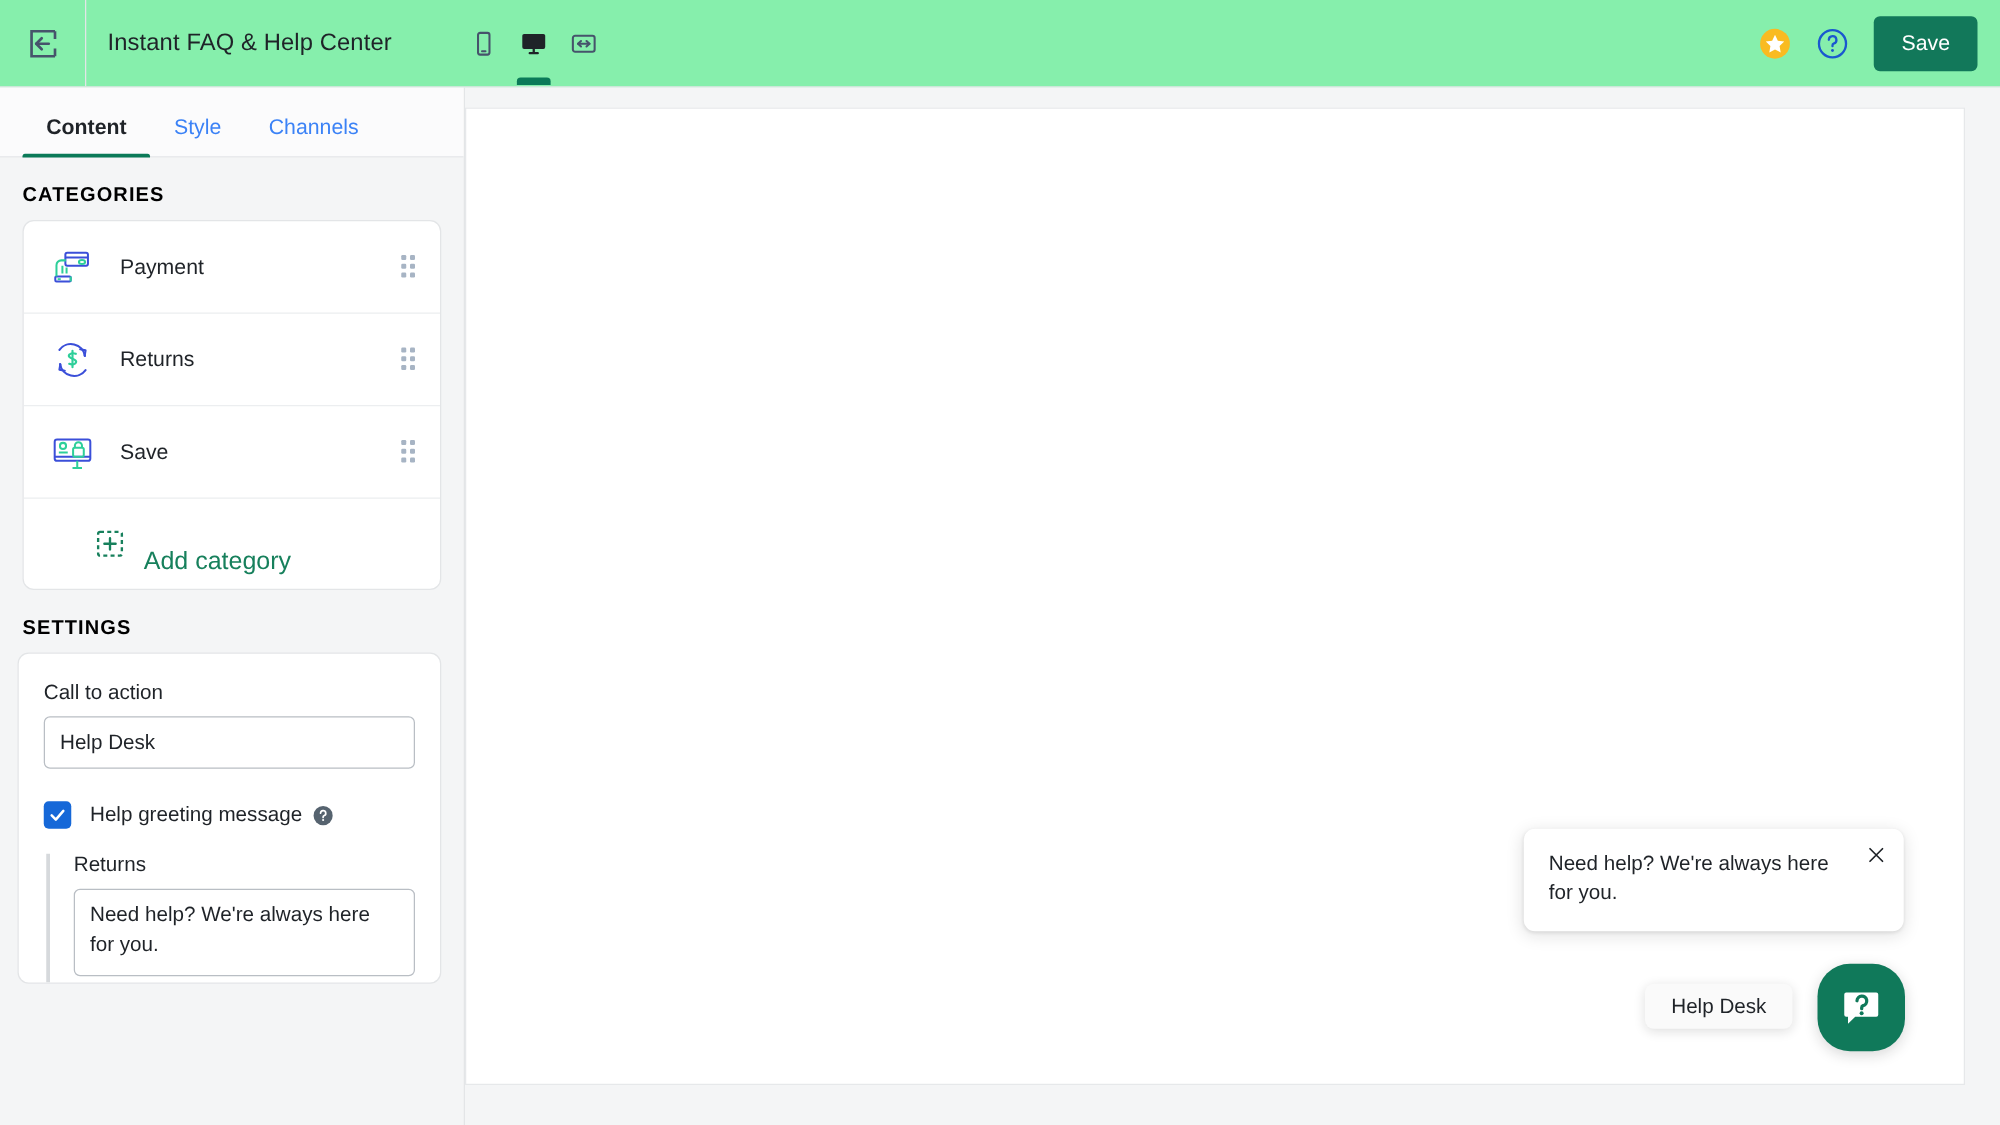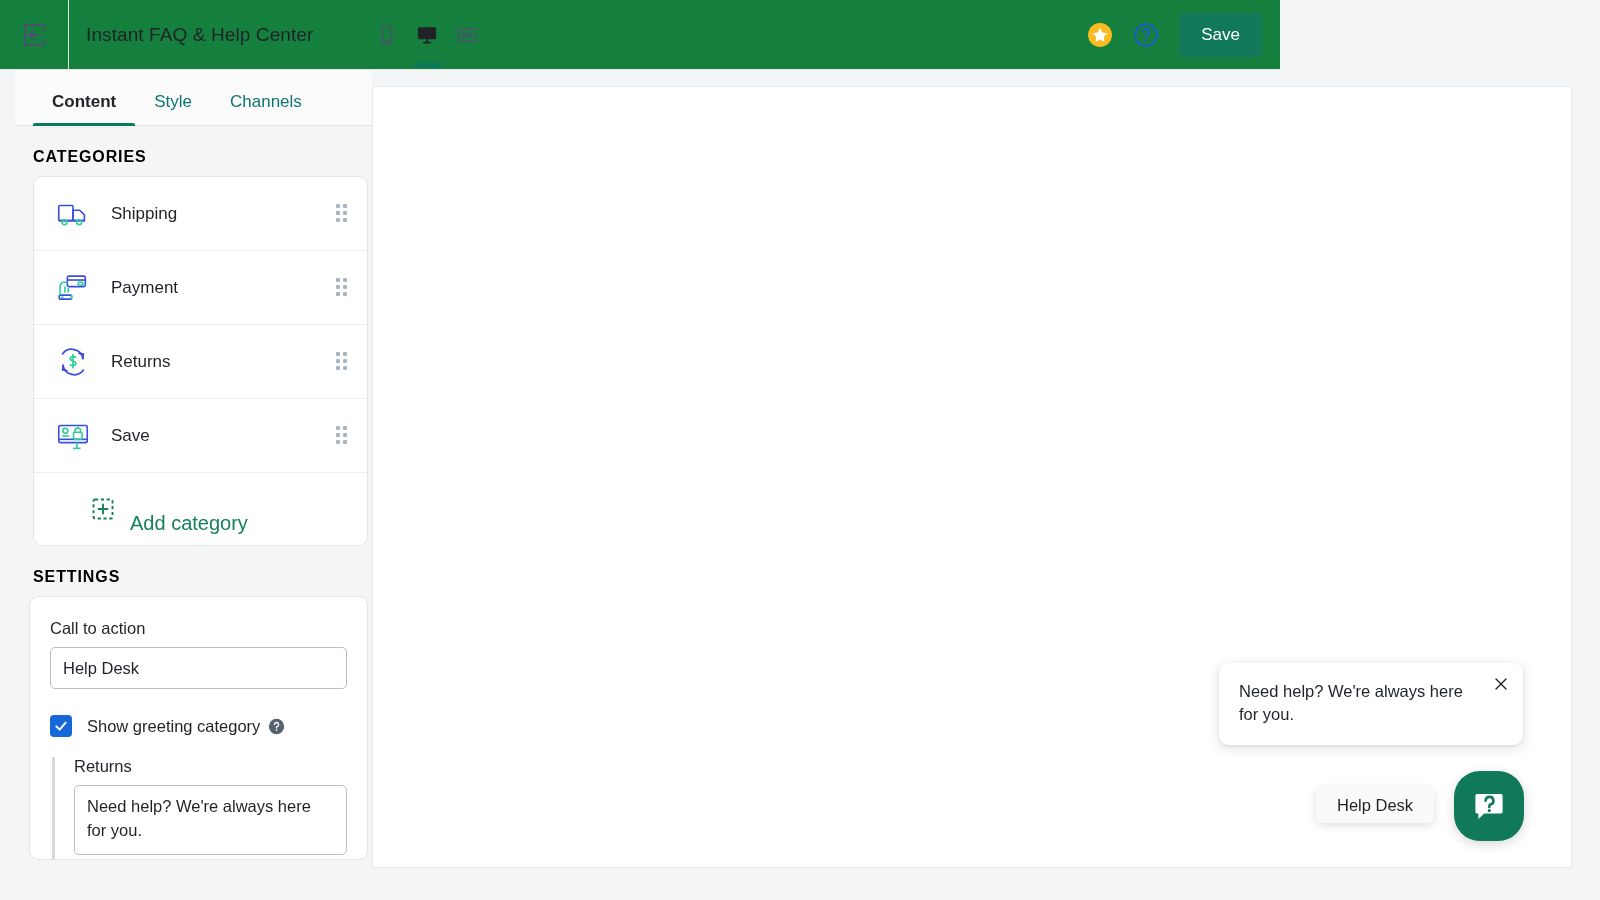--- a/index.html
+++ b/index.html
@@ -9,22 +9,22 @@
     background: #f4f5f6;
     overflow: hidden;
     -webkit-font-smoothing: antialiased;
   }
 
   
   .app { position: relative; width: 1600px; height: 900px; }
 
   
   .topbar {
-    position: absolute; left: 0; top: 0; width: 1280px; height: 70px;
-    background: #15803d;
+    position: absolute; left: 0; top: 0; width: 1600px; height: 70px;
+    background: #86efac;
     border-bottom: 1px solid #e3e5e7;
     display: flex; align-items: center;
   }
   .back-cell {
     width: 69px; height: 69px;
     display: flex; align-items: center; justify-content: center;
     border-right: 1px solid #e3e5e7;
     cursor: pointer;
   }
   .back-icon { width: 30px; height: 30px; color: #46536b; }
@@ -65,34 +65,34 @@
     height: 44px; padding: 0 22px;
     background: #12785a; color: #fff;
     border: 0; border-radius: 5px;
     font-family: "Liberation Sans", sans-serif;
     font-size: 17px; cursor: pointer;
     display: flex; align-items: center;
   }
 
   
   .sidebar {
-    position: absolute; left: 15px; top: 70px;
+    position: absolute; left: 0; top: 70px;
     width: 372px; height: 830px;
     background: #f4f5f6;
     border-right: 1px solid #e3e5e7;
     overflow: hidden;
   }
   .tabs {
     height: 56px; background: #fbfbfc;
     border-bottom: 1px solid #e3e5e7;
     display: flex; align-items: flex-end; padding-left: 18px;
   }
   .tab {
     position: relative; padding: 0 19px 13px 19px;
-    font-size: 17px; color: #0f766e; cursor: pointer;
+    font-size: 17px; color: #3b82f6; cursor: pointer;
     background: none; border: 0;
     font-family: "Liberation Sans", sans-serif;
   }
   .tab.active { color: #1f2328; font-weight: bold; }
   .tab.active::after {
     content: ""; position: absolute; left: 0; right: 0; bottom: -1px;
     height: 3px; background: #0b7a58; border-radius: 2px 2px 0 0;
   }
 
   .section-label {
@@ -282,42 +282,20 @@
     <div class="tabs">
       <button class="tab active">Content</button>
       <button class="tab">Style</button>
       <button class="tab">Channels</button>
     </div>
 
     <div class="section-label">CATEGORIES</div>
 
     <div class="card">
 
-      <div class="cat-row">
-        <svg class="cat-icon" viewBox="0 0 40 40">
-          <g fill="none" stroke="#3b4fd9" stroke-width="1.7">
-            <rect x="5" y="11" width="15" height="16" rx="1"></rect>
-            <path d="M20 16 h7 l5 5 v6 H20 z"></path>
-            <path d="M5 27 H32"></path>
-          </g>
-          <g fill="none" stroke="#2ecf9a" stroke-width="1.7">
-            <circle cx="11" cy="28.6" r="2.6"></circle>
-            <circle cx="26.5" cy="28.6" r="2.6"></circle>
-          </g>
-        </svg>
-        <span class="cat-label">Shipping</span>
-        <span class="drag-handle">
-          <span></span>
-            <span></span>
-            <span></span>
-            <span></span>
-            <span></span>
-            <span></span>
-        </span>
-      </div>
 
       <div class="cat-row">
         <svg class="cat-icon" viewBox="0 0 40 40">
           <g fill="none" stroke="#3b4fd9" stroke-width="1.7">
             <rect x="14" y="7.5" width="19" height="11" rx="1.6"></rect>
             <path d="M14 11.6 H33"></path>
             <rect x="5.5" y="27.5" width="13" height="4.2" rx="1"></rect>
           </g>
           <g fill="none" stroke="#2ecf9a" stroke-width="1.7">
             <path d="M14.5 14 h-4 a4 4 0 0 0-4 4 v9.5"></path>
@@ -402,21 +380,21 @@
     <div class="card settings-card">
       <div class="field-label">Call to action</div>
       <input class="text-input" type="text" value="Help Desk" style="">
 
       <div class="checkbox-row">
         <span class="checkbox">
           <svg viewBox="0 0 24 24" fill="none" stroke="currentColor" stroke-width="3">
             <path d="M5 12.5 L10 17.5 L19 7" stroke-linecap="round" stroke-linejoin="round"></path>
           </svg>
         </span>
-        <span class="checkbox-label">Show greeting category</span>
+        <span class="checkbox-label">Help greeting message</span>
         <svg class="info-icon" viewBox="0 0 20 20">
           <circle cx="10" cy="10" r="9" fill="#56636f"></circle>
           <path d="M7.6 7.7a2.45 2.45 0 1 1 3.1 2.45c-.55.18-.72.6-.72 1.1v.42" fill="none" stroke="#fff" stroke-width="1.6" stroke-linecap="round"></path>
           <circle cx="10" cy="14.1" r="1" fill="#fff"></circle>
         </svg>
       </div>
 
       <div class="nested-block">
         <div class="field-label">Returns</div>
         <textarea class="textarea" placeholder="Greeting message" style="">Need help? We're always here for you.</textarea>

